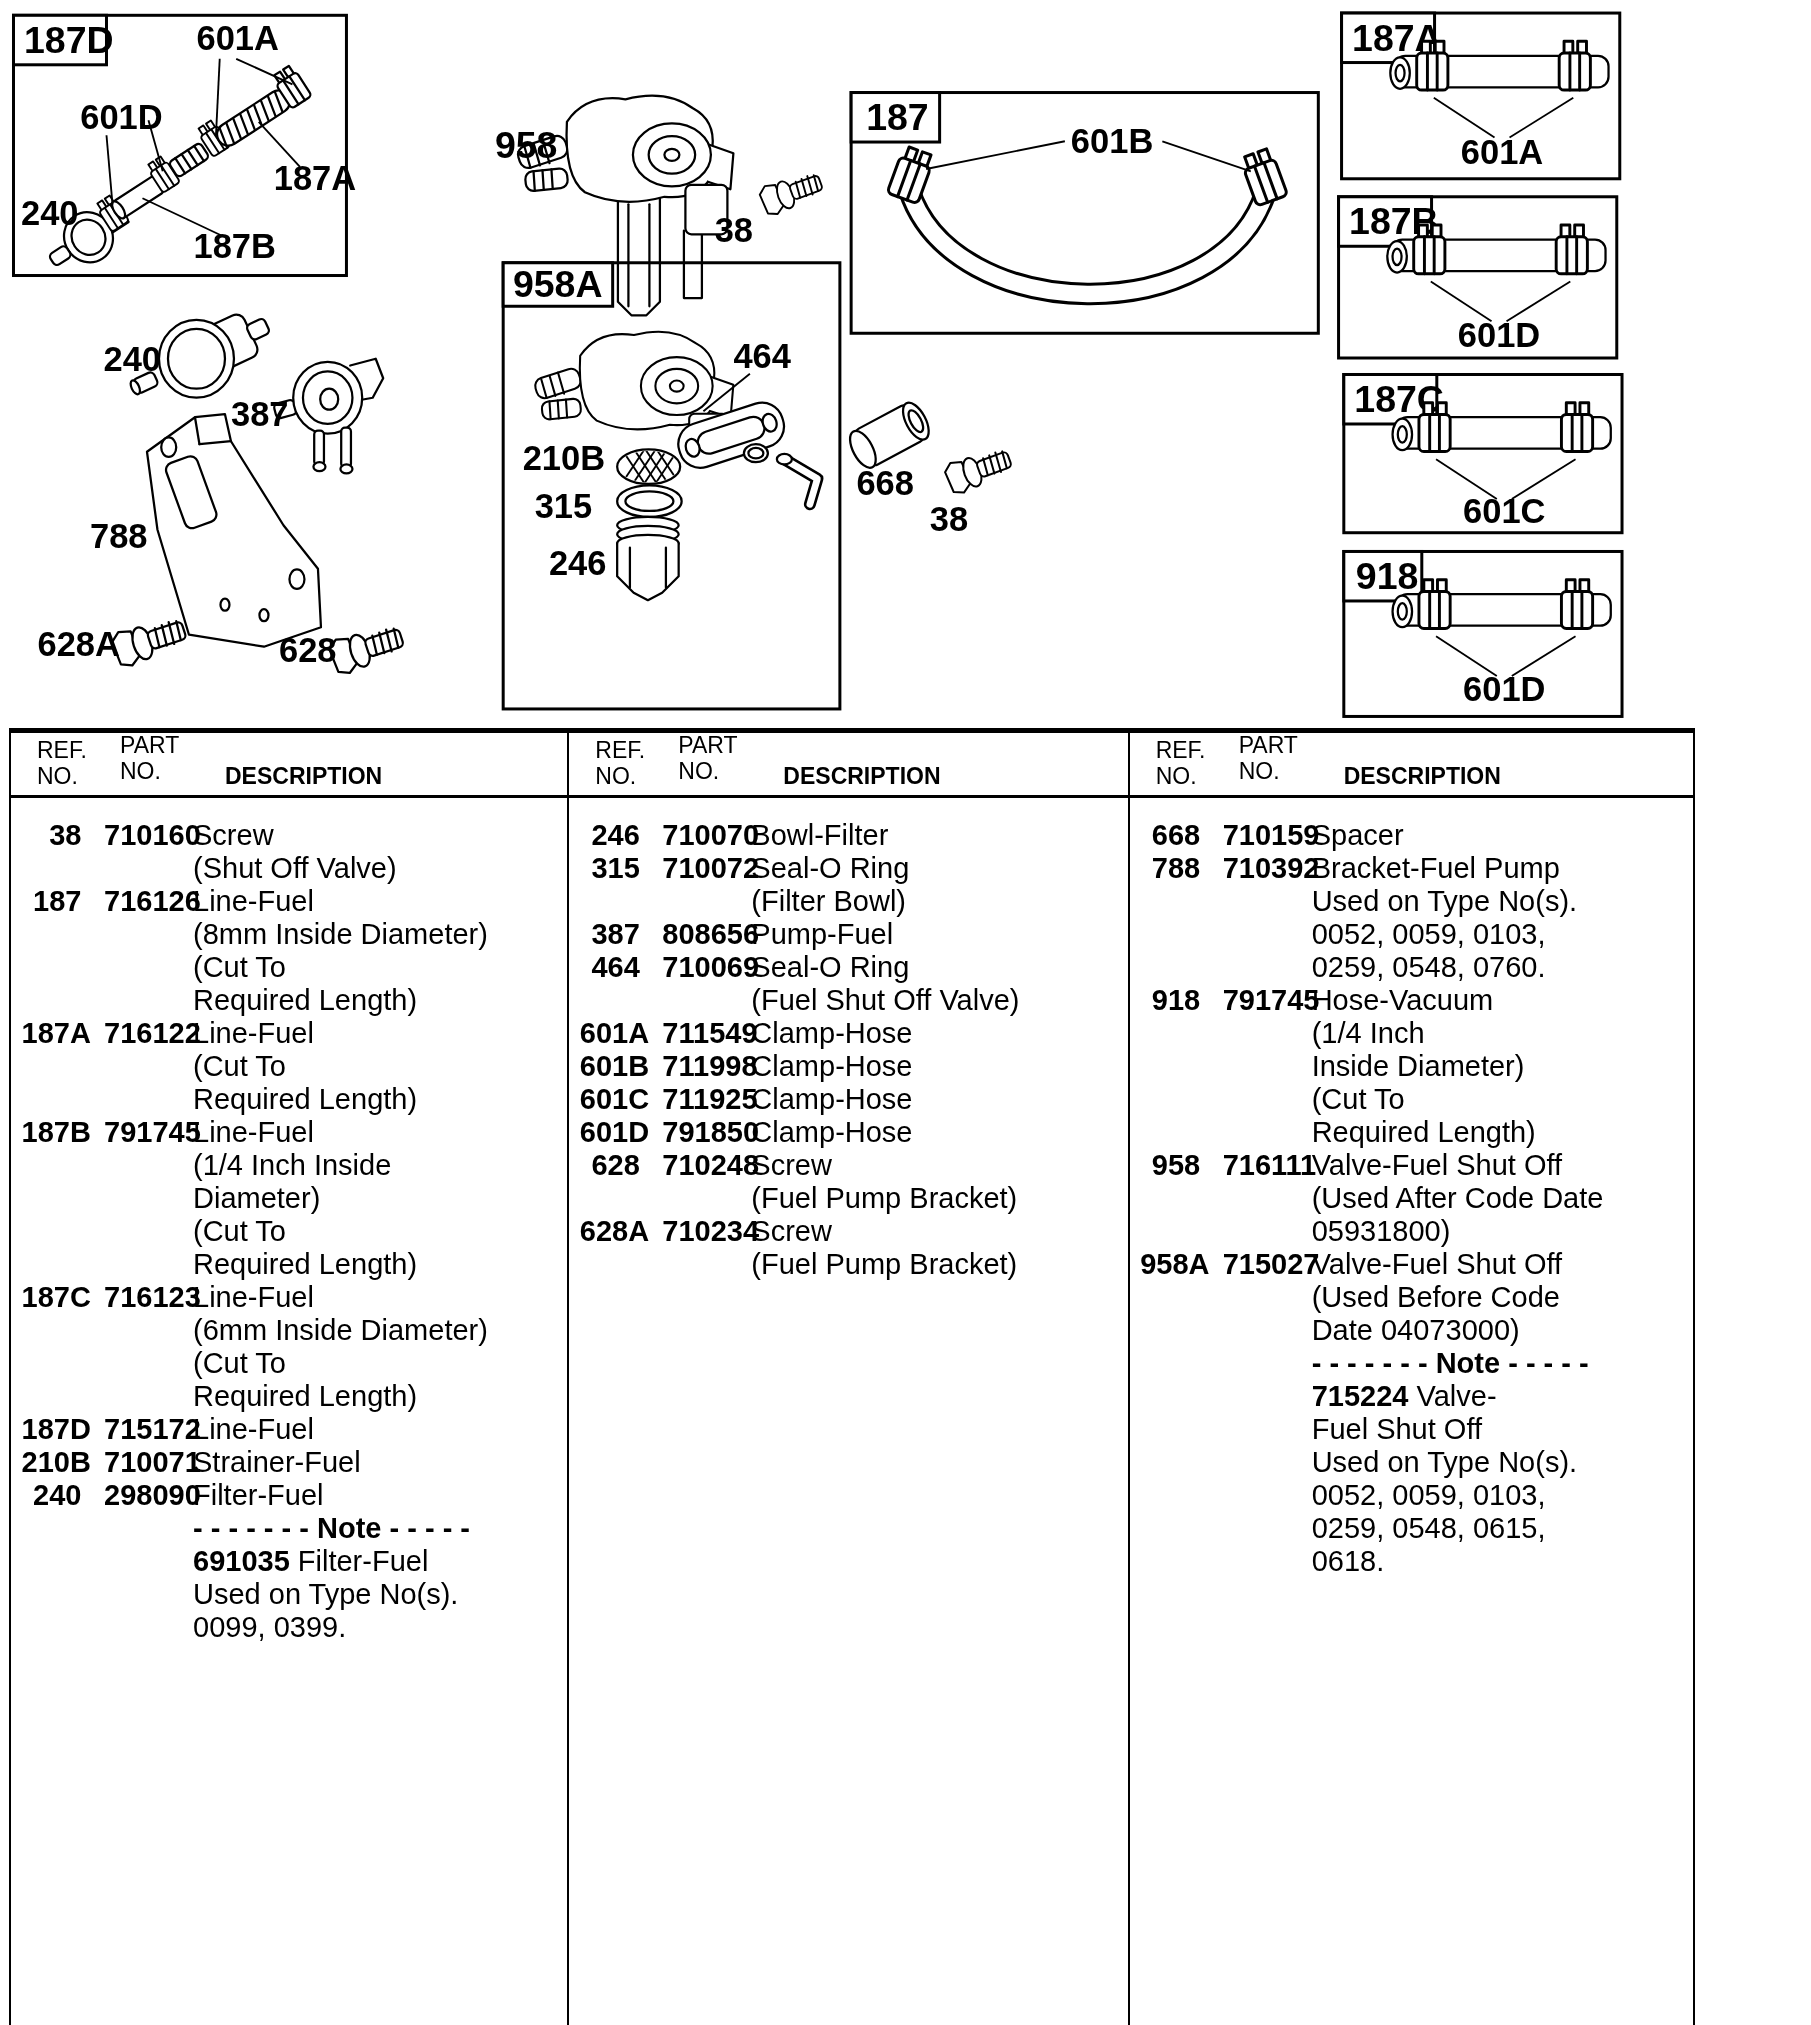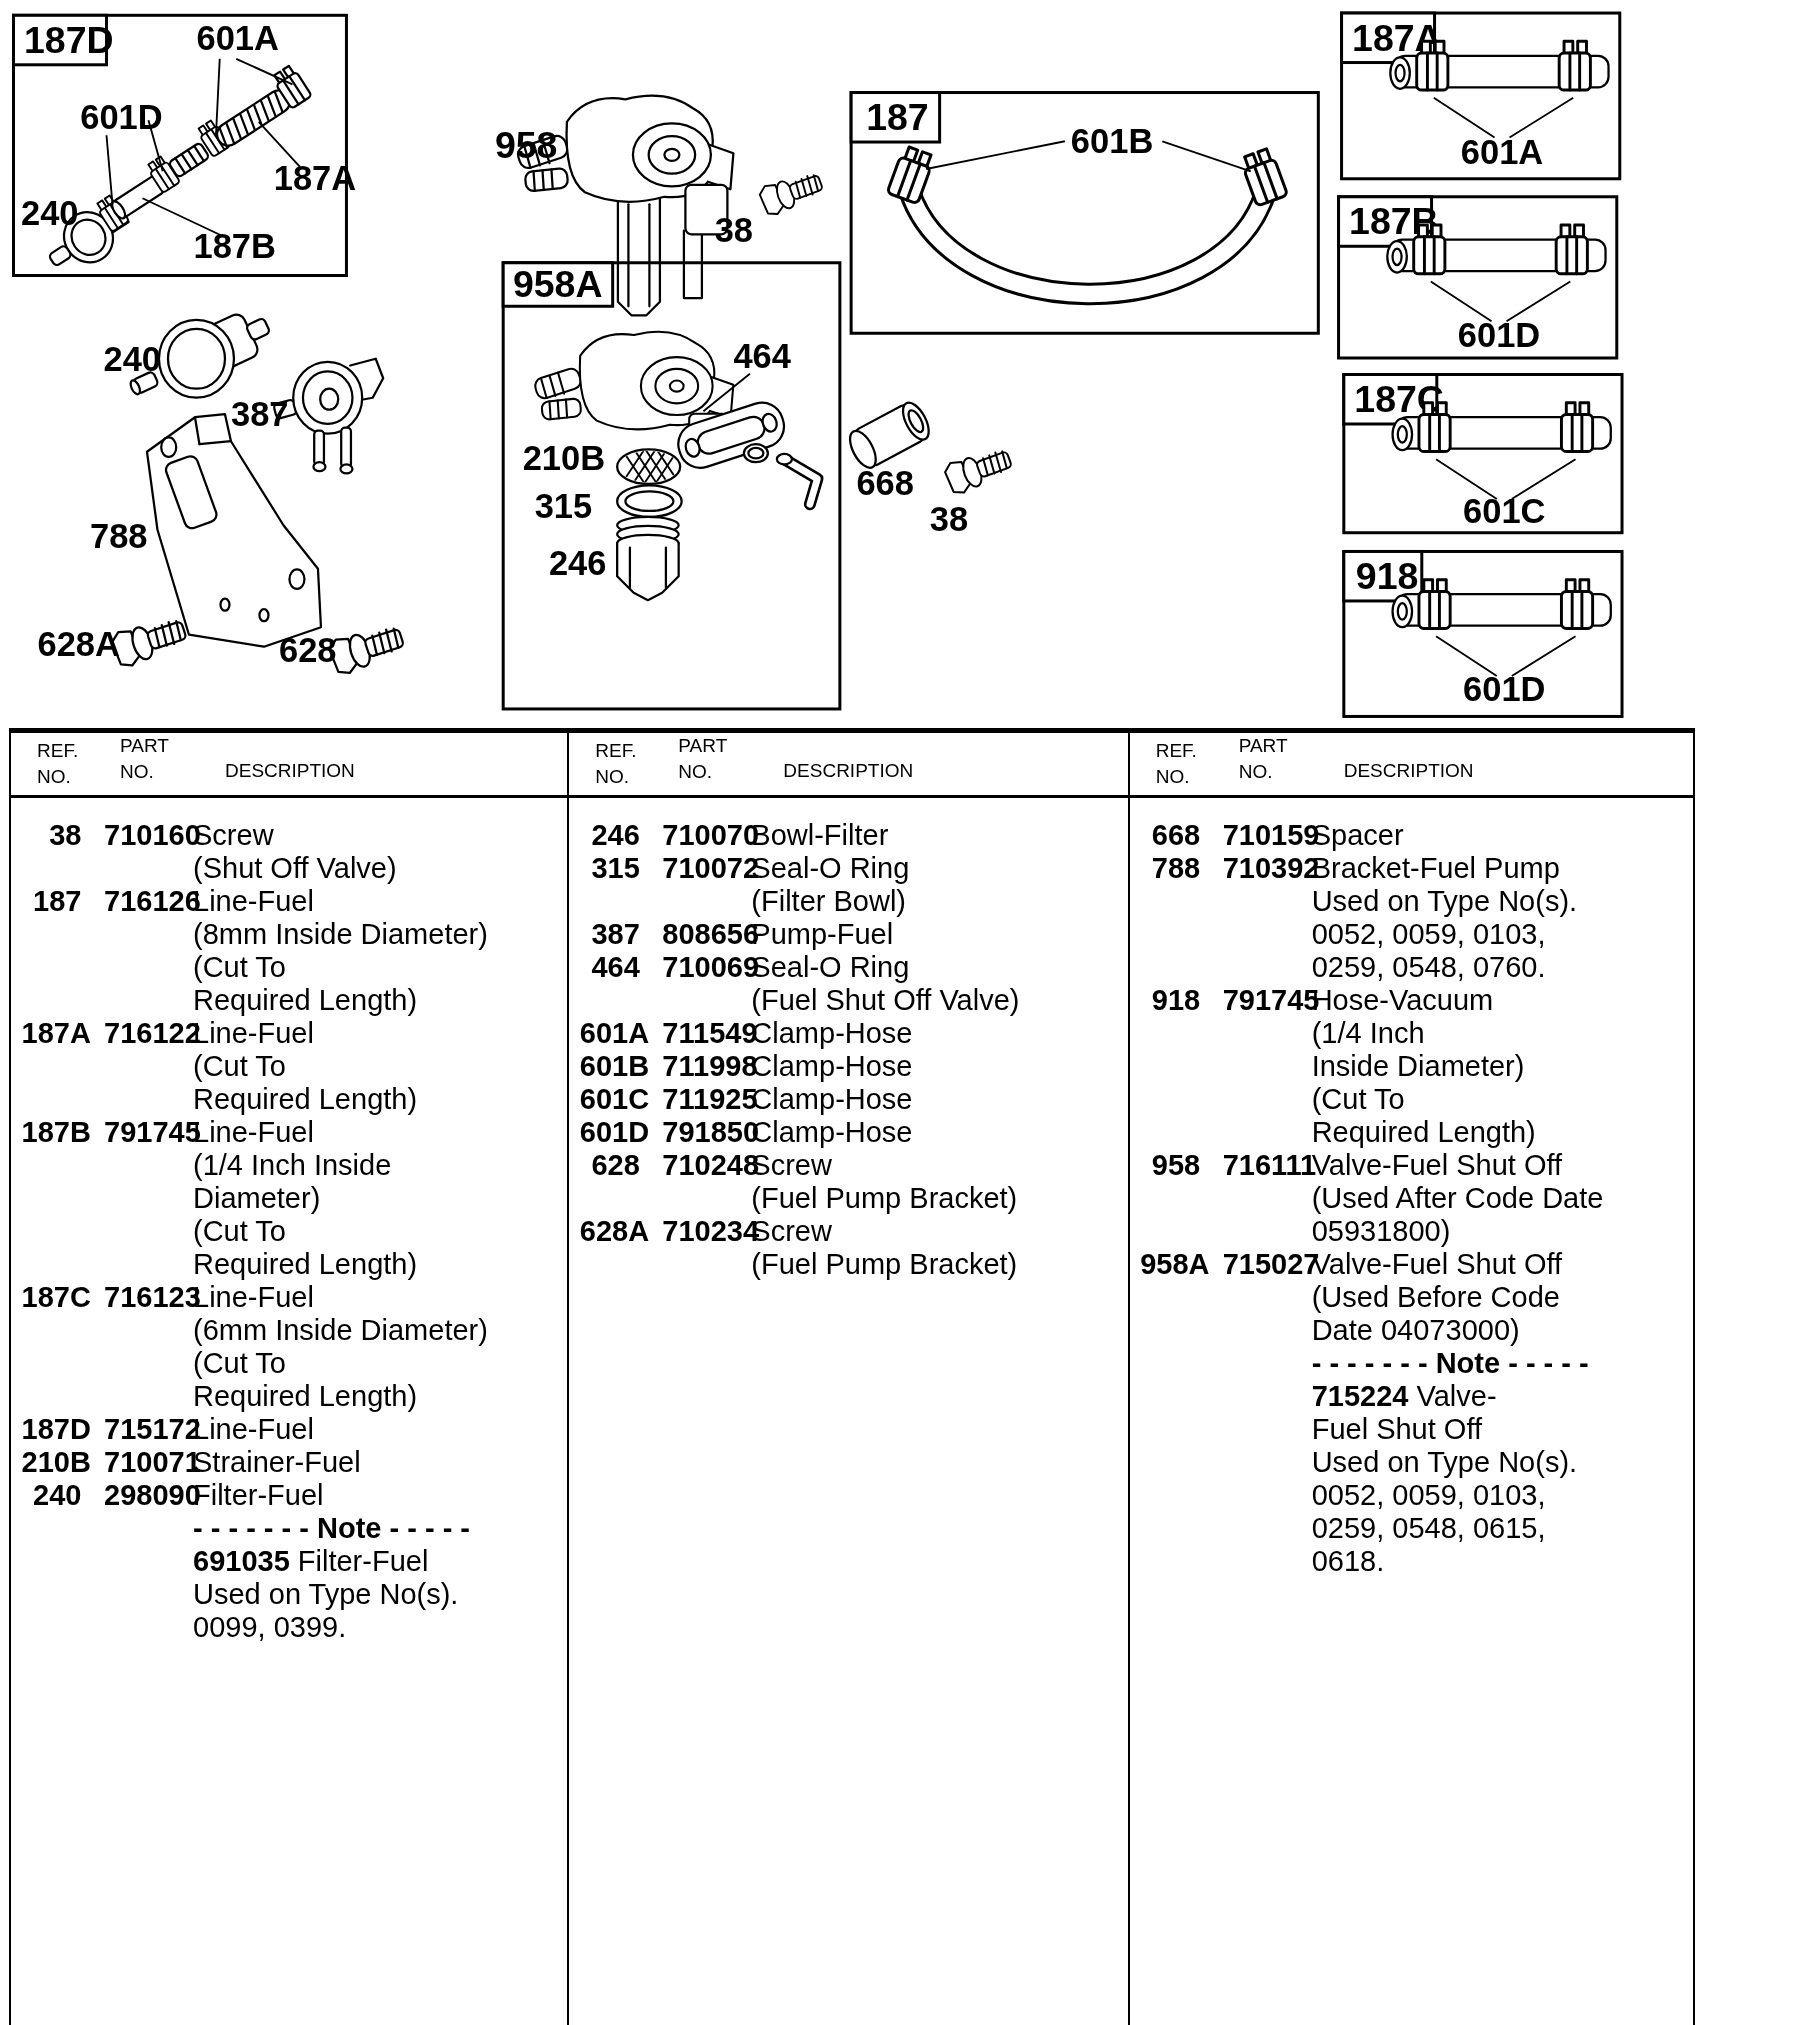--- a/index.html
+++ b/index.html
@@ -16,24 +16,24 @@
   .t-label{font:bold 46px "Liberation Sans",sans-serif;}
   
   .tbl{position:absolute;left:9px;top:728px;width:1686px;height:1298px;box-sizing:border-box;
        border-top:5.3px solid #000;border-left:2.3px solid #000;border-right:2.3px solid #000;
        display:flex;background:#fff;}
   .col{box-sizing:border-box;}
   .c1{width:557px;}
   .c2{width:561px;border-left:2.3px solid #000;}
   .c3{width:566px;border-left:2.3px solid #000;}
   .hdr{height:65px;box-sizing:border-box;border-bottom:3.8px solid #000;display:flex;
-       padding-left:26px;font-size:19px;}
+       padding-left:26px;font-size:23px;}
   .h1{width:83px;display:flex;flex-direction:column;justify-content:flex-end;line-height:25.5px;padding-bottom:6px;}
   .h2{width:105px;display:flex;flex-direction:column;line-height:25.5px;padding-bottom:6px;}
-  .h3{display:flex;align-items:flex-end;padding-bottom:12px;line-height:25.5px;}
+  .h3{display:flex;align-items:flex-end;padding-bottom:6px;line-height:25.5px;font-weight:bold;}
   .rows{padding-top:21px;}
   .line{display:flex;height:33px;font-size:29px;align-items:baseline;white-space:pre;}
   .ref{display:inline-block;width:60px;margin-left:10.5px;text-align:right;font-weight:bold;}
   .part{display:inline-block;width:80px;margin-left:22.5px;font-weight:bold;}
   .desc{margin-left:9px;}
   .b{font-weight:bold;}
 </style>
 </head>
 <body>
 

